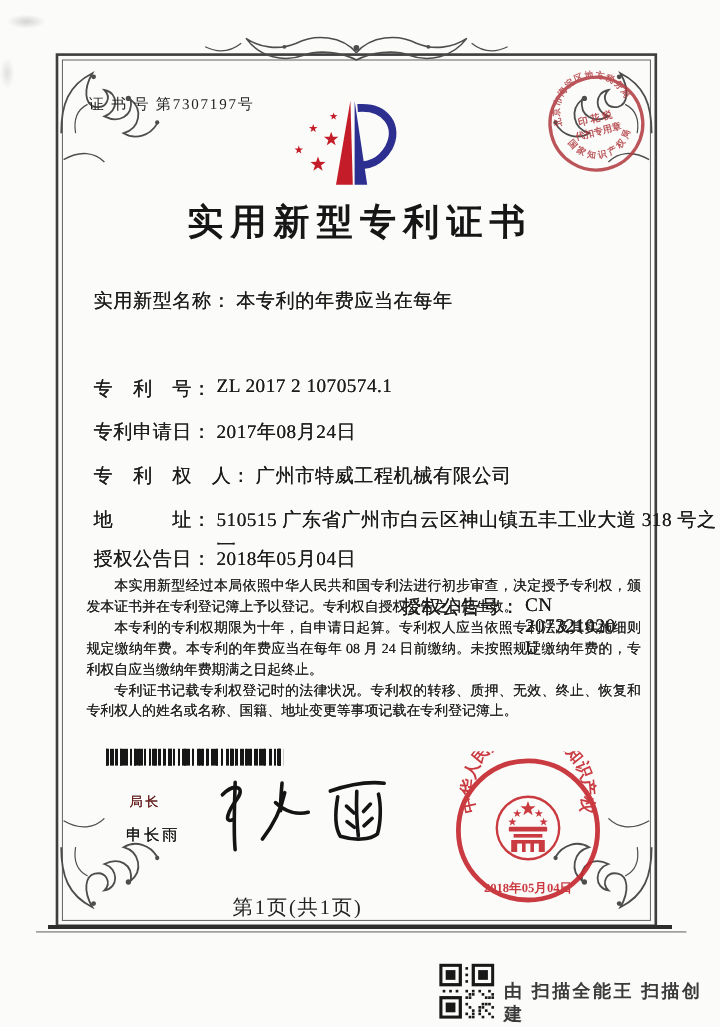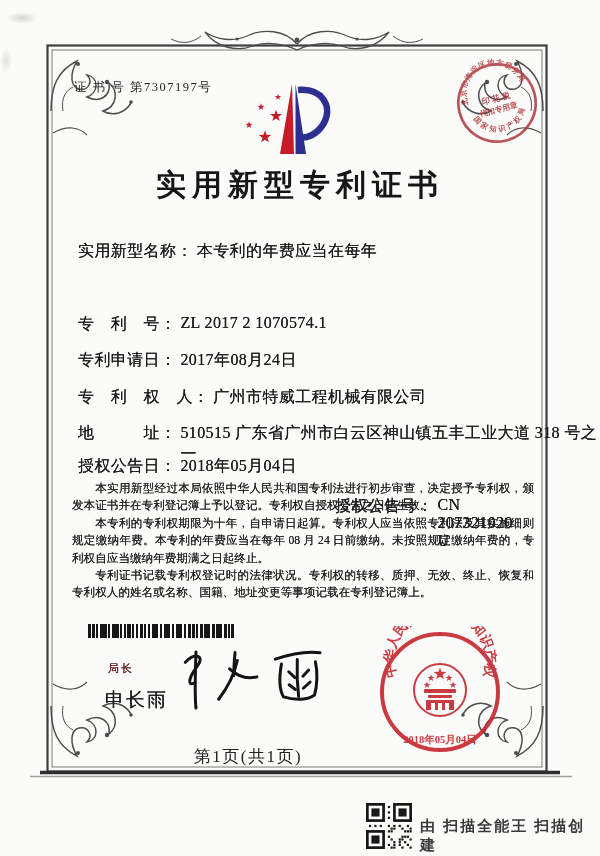--- a/index.html
+++ b/index.html
@@ -25,21 +25,21 @@
          text-align:justify;color:#242424;text-shadow:0 0 .35px #242424;}
   .paras p{margin:0;text-indent:2em;}
   
   .barcode{left:88px;top:624px;width:148px;height:14px;
      background:
        repeating-linear-gradient(90deg,#161616 0 2px,transparent 2px 4px),
        repeating-linear-gradient(90deg,#161616 0 1px,transparent 1px 6px),
        repeating-linear-gradient(90deg,#161616 0 3px,transparent 3px 13px);}
   
   .sig-title{left:108px;top:661px;font-size:11px;color:#7f1d1d;letter-spacing:2px;text-shadow:0 0 .4px #1b1b1b;}
-  .sig-name{left:105px;top:687px;font-size:19px;color:#1b1b1b;letter-spacing:2px;text-shadow:0 0 .4px #1b1b1b;}
+  .sig-name{left:105px;top:687px;font-size:13px;color:#1b1b1b;letter-spacing:2px;text-shadow:0 0 .4px #1b1b1b;}
   
   .pageno{left:148px;top:745px;width:200px;text-align:center;font-size:17px;
           letter-spacing:1.5px;color:#232323;}
   
   .scan-note{left:420px;top:817px;font-size:15px;font-weight:bold;letter-spacing:2px;
      color:#3a3a3a;font-family:"Liberation Sans","DejaVu Sans",sans-serif;}
   .smud1{left:6px;top:12px;width:32px;height:12px;opacity:.55;
      background:radial-gradient(closest-side,#b5b5b5,transparent);}
   .smud2{left:0px;top:48px;width:12px;height:26px;opacity:.45;
      background:radial-gradient(closest-side,#c0c0c0,transparent);}

